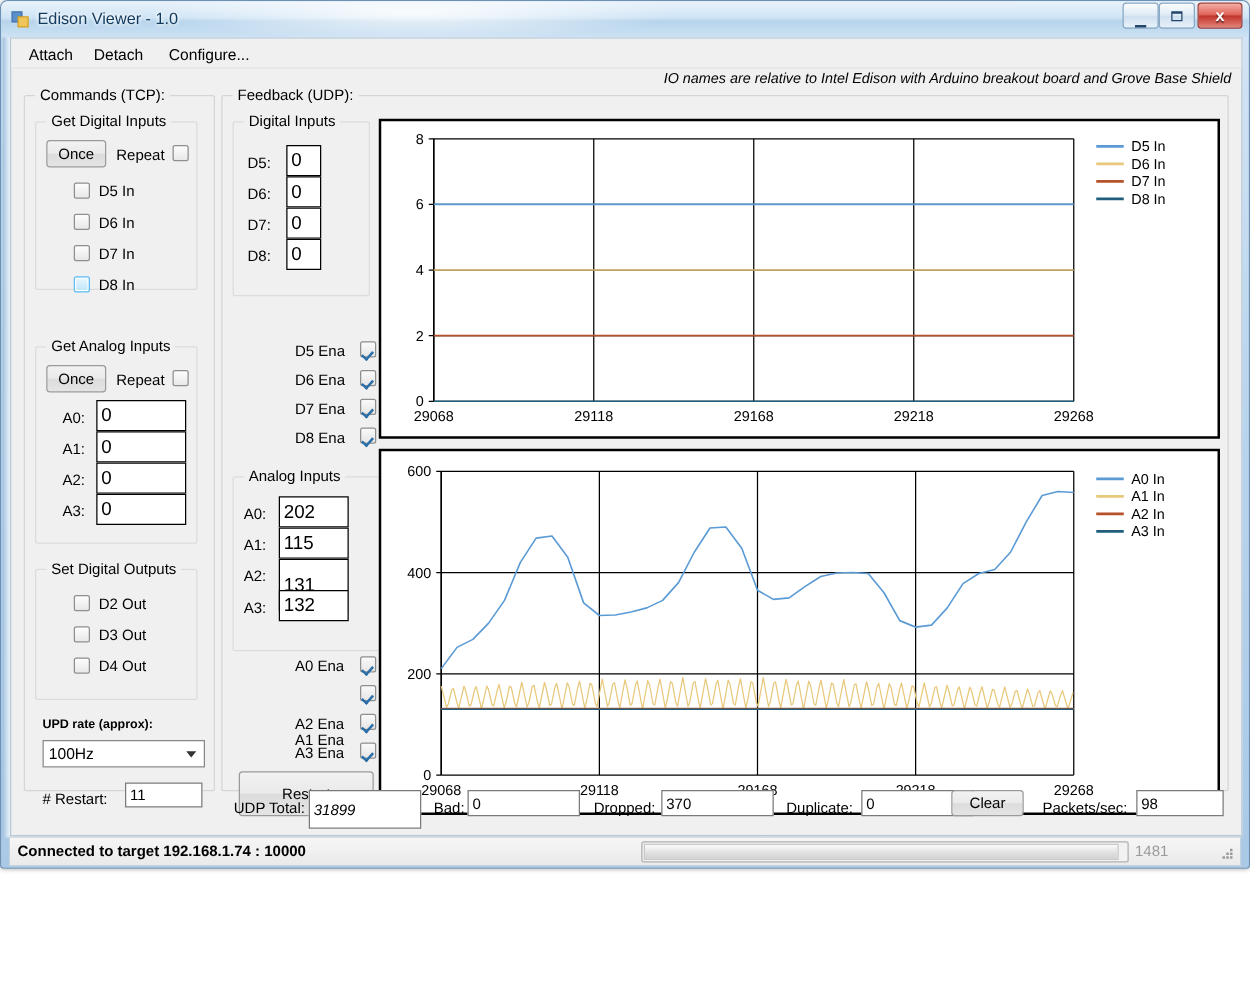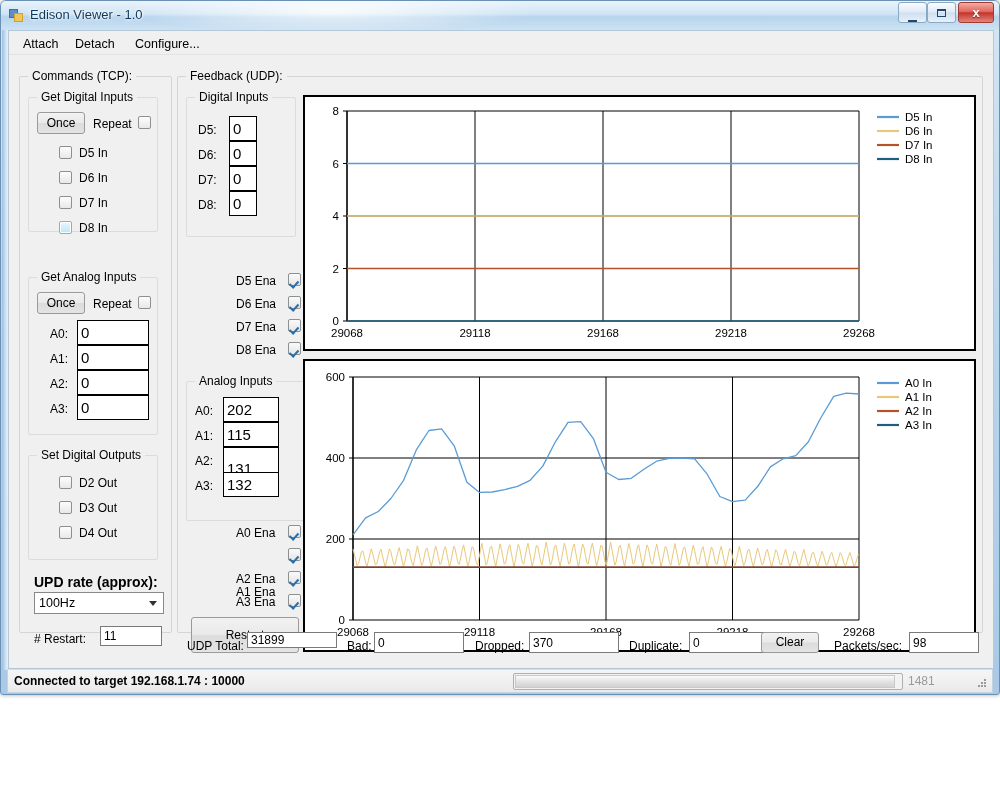--- a/index.html
+++ b/index.html
@@ -186,20 +186,21 @@
   <div id="left-edge"></div>
 
   <div id="client">
 
     <div id="menubar">
       <div class="menu-item" style="left:8px">Attach</div>
       <div class="menu-item" style="left:60px">Detach</div>
       <div class="menu-item" style="left:120px">Configure...</div>
     </div>
 
+    <div id="note">IO names are relative to Intel Edison with Arduino breakout board and Grove Base Shield</div>
 
     <div class="gb" style="left:10px; top:45px; width:153px; height:557px;">
       <div class="gb-title">Commands (TCP):</div>
 
       <div class="gb inner" style="left:8px; top:20px; width:130px; height:135px;">
         <div class="gb-title">Get Digital Inputs</div>
         <div class="btn" style="left:8px; top:14px; width:48px; height:22px; line-height:20px;">Once</div>
         <div class="lbl" style="left:64px; top:19px;">Repeat</div>
         <div class="cb" style="left:109px; top:18px;"></div>
 
@@ -232,21 +233,21 @@
       <div class="gb inner" style="left:8px; top:378px; width:130px; height:105px;">
         <div class="gb-title">Set Digital Outputs</div>
         <div class="cb" style="left:30px; top:20px;"></div>
         <div class="lbl" style="left:50px; top:20px;">D2 Out</div>
         <div class="cb" style="left:30px; top:45px;"></div>
         <div class="lbl" style="left:50px; top:45px;">D3 Out</div>
         <div class="cb" style="left:30px; top:70px;"></div>
         <div class="lbl" style="left:50px; top:70px;">D4 Out</div>
       </div>
 
-      <div class="lbl bold" style="left:14px; top:497px; font-size:14px;">UPD rate (approx):</div>
+      <div class="lbl bold" style="left:14px; top:497px; font-size:10px;">UPD rate (approx):</div>
       <div class="combo" style="left:14px; top:515px; width:130px; height:22px;">
         <span>100Hz</span>
         <span class="arrow"></span>
       </div>
       <div class="lbl" style="left:14px; top:555px;"># Restart:</div>
       <div class="txt small" style="left:80px; top:549px; width:62px; height:20px;">11</div>
     </div>
 
     <div class="gb" style="left:168px; top:45px; width:806px; height:557px;">
       <div class="gb-title">Feedback (UDP):</div>
@@ -373,21 +374,21 @@
             <text x="600" y="40" font-size="11.5" font-family="&quot;Liberation Sans&quot;, sans-serif" fill="#000">A1 In</text>
             <line x1="572" y1="50" x2="594" y2="50" stroke="#b5512b" stroke-width="2.2"></line>
             <text x="600" y="54" font-size="11.5" font-family="&quot;Liberation Sans&quot;, sans-serif" fill="#000">A2 In</text>
             <line x1="572" y1="64" x2="594" y2="64" stroke="#1f5f7d" stroke-width="2.2"></line>
             <text x="600" y="68" font-size="11.5" font-family="&quot;Liberation Sans&quot;, sans-serif" fill="#000">A3 In</text>
           </svg>
       </div>
     </div>
 
     <div class="lbl" style="left:178px; top:608px;">UDP Total:</div>
-    <div class="txt small" style="left:238px; top:601px; width:90px; height:16px;">31899</div>
+    <div class="txt small" style="left:238px; top:601px; width:90px; height:31px;font-style:italic;">31899</div>
     <div class="lbl" style="left:338px; top:608px;">Bad:</div>
     <div class="txt small" style="left:365px; top:601px; width:90px; height:21px;">0</div>
     <div class="lbl" style="left:466px; top:608px;">Dropped:</div>
     <div class="txt small" style="left:520px; top:601px; width:90px; height:21px;">370</div>
     <div class="lbl" style="left:620px; top:608px;">Duplicate:</div>
     <div class="txt small" style="left:680px; top:601px; width:90px; height:21px;">0</div>
     <div class="btn" style="left:752px; top:601px; width:58px; height:21px; line-height:19px;">Clear</div>
     <div class="lbl" style="left:825px; top:608px;">Packets/sec:</div>
     <div class="txt small" style="left:900px; top:601px; width:70px; height:21px;">98</div>
   </div>

